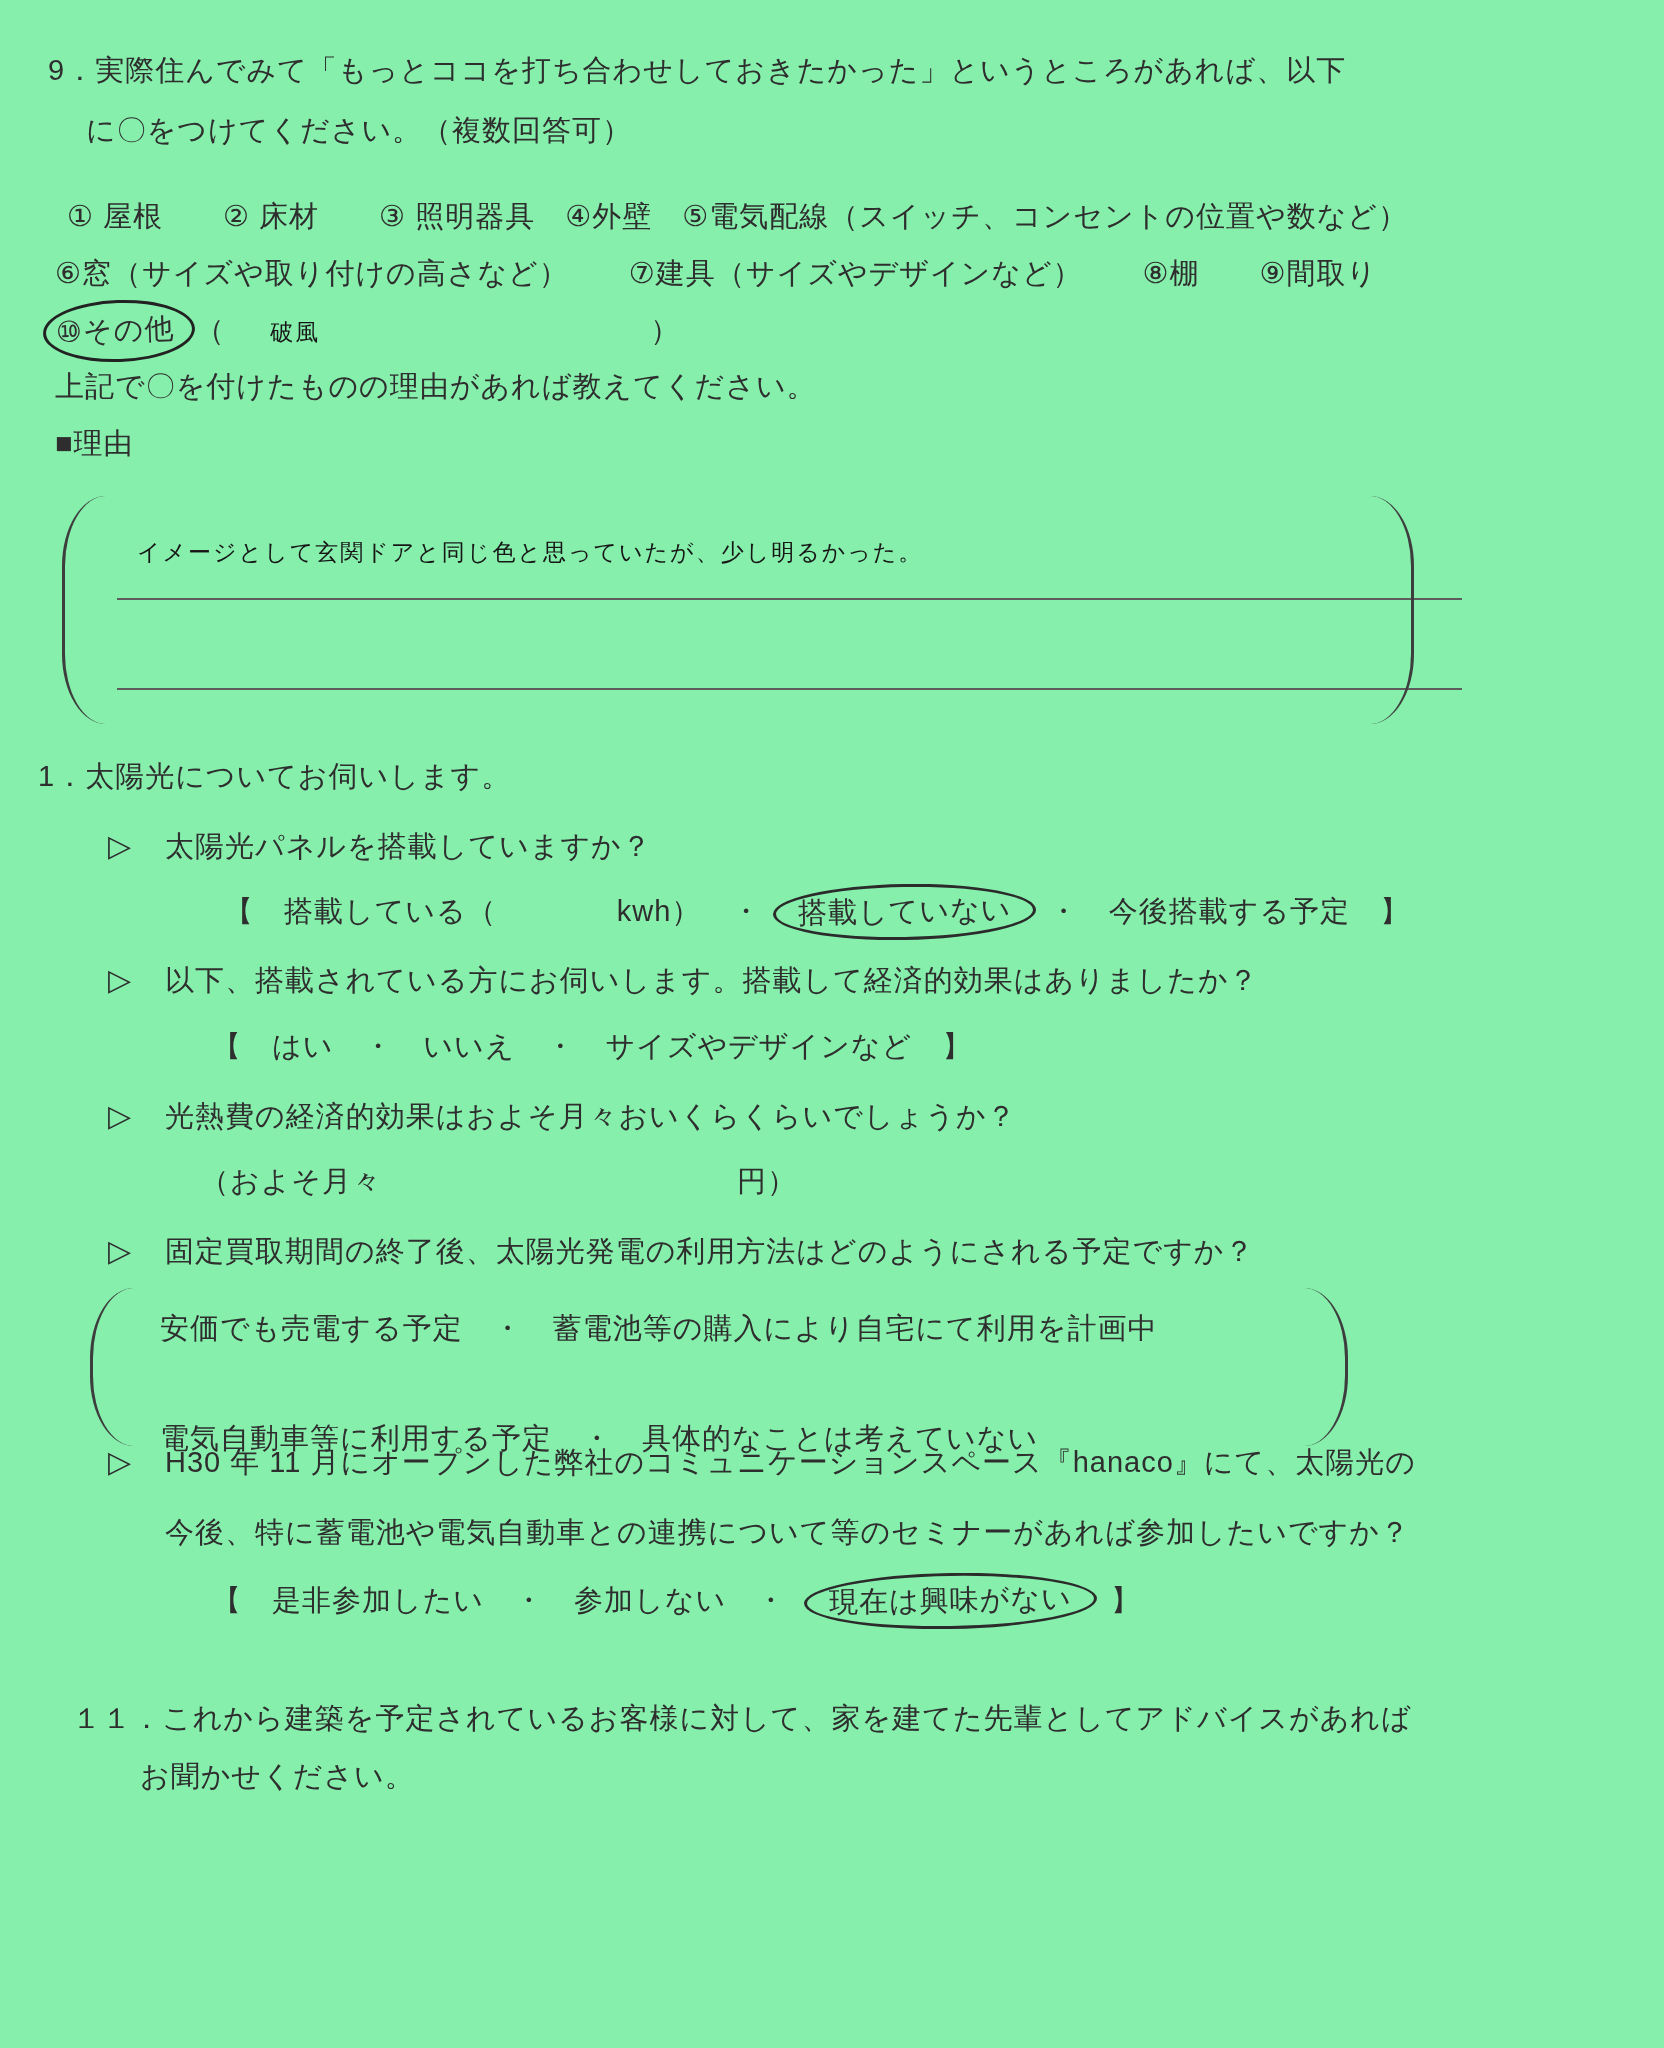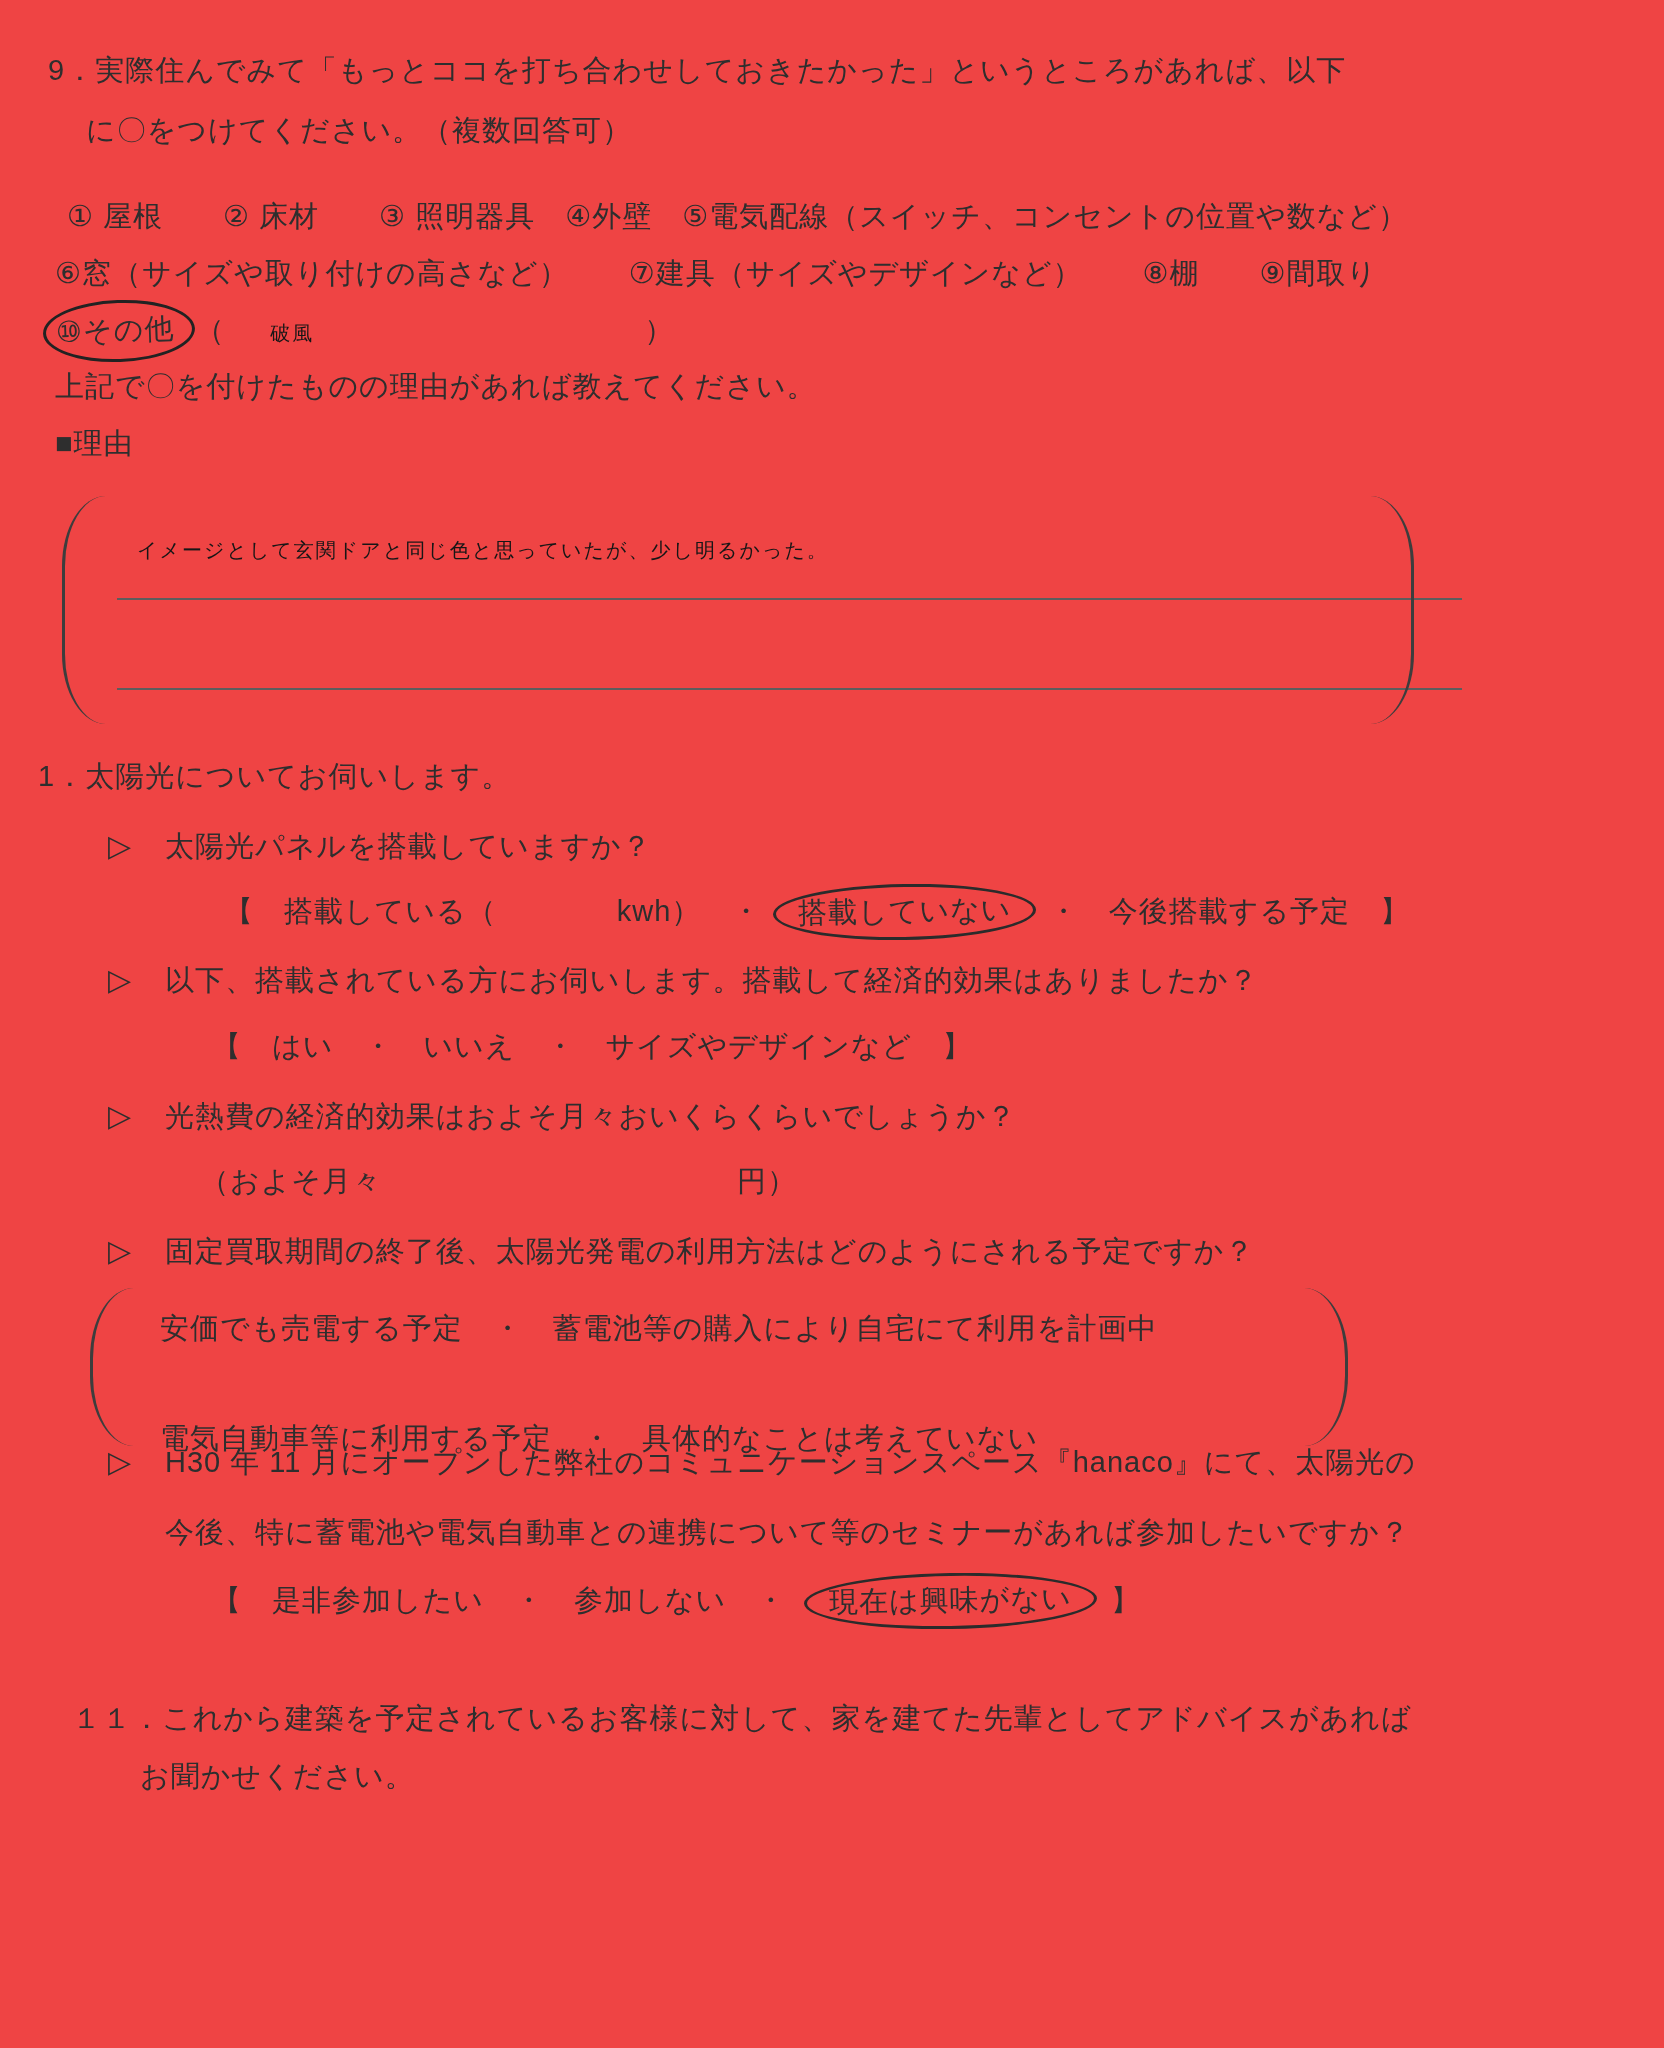--- a/index.html
+++ b/index.html
@@ -1,35 +1,35 @@
 <!DOCTYPE html>
 <html><head>
 <meta charset="utf-8">
 <style>
   html,body{margin:0;padding:0;background:#e8e8e8;}
   .page{
     position:relative;
     width:1664px;height:2048px;
     margin:0 auto;
-    background:#ef4444;
+    background:#86efac;
     font-family:"Liberation Sans","DejaVu Sans",sans-serif;
     color:#2e2e2e;
     overflow:hidden;
   }
   .line{
     position:absolute;
     white-space:nowrap;
     font-size:29px;
     line-height:1.25;
     letter-spacing:1px;
     color:#2e2e2e;
   }
   .hand{
     color:#161616;
-    font-size:20px;
+    font-size:23px;
     letter-spacing:2px;
   }
   .spacer{display:inline-block;height:1px;vertical-align:middle;}
   .circle-answer{
     display:inline-block;
     border:3px solid #2b2b2b;
     border-radius:50%;
     padding:9px 22px;
     margin:-14px -6px;
     line-height:1.1;

